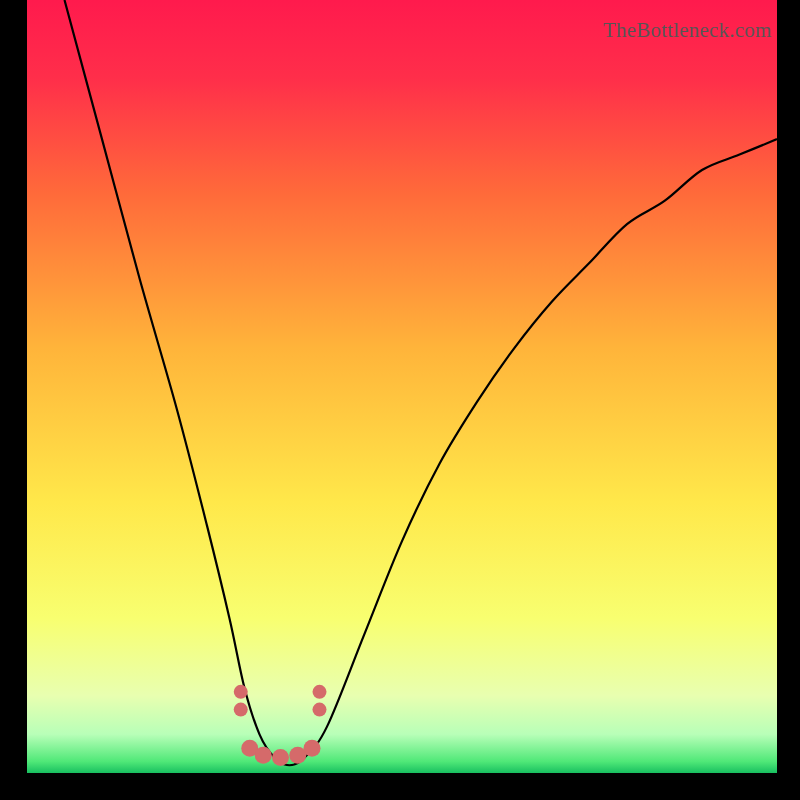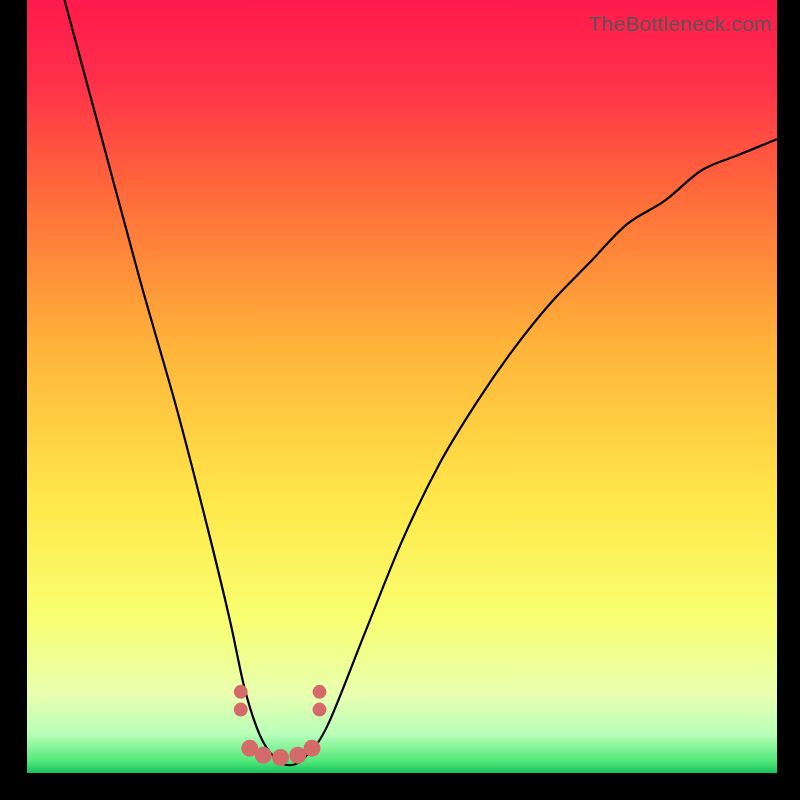--- a/index.html
+++ b/index.html
@@ -20,23 +20,23 @@
   }
   .gradient {
     position: absolute;
     left: 0;
     top: 0;
     width: 100%;
     height: 100%;
   }
   .watermark {
     position: absolute;
-    top: 12px;
+    top: 18px;
     right: 28px;
-    font-family: Liberation Sans, sans-serif;
+    font-family: Liberation Serif, serif;
     font-size: 21px;
     color: #555555;
     letter-spacing: 0.2px;
     text-align: center;
   }
   svg.curve {
     position: absolute;
     left: 0;
     top: 0;
     width: 100%;

